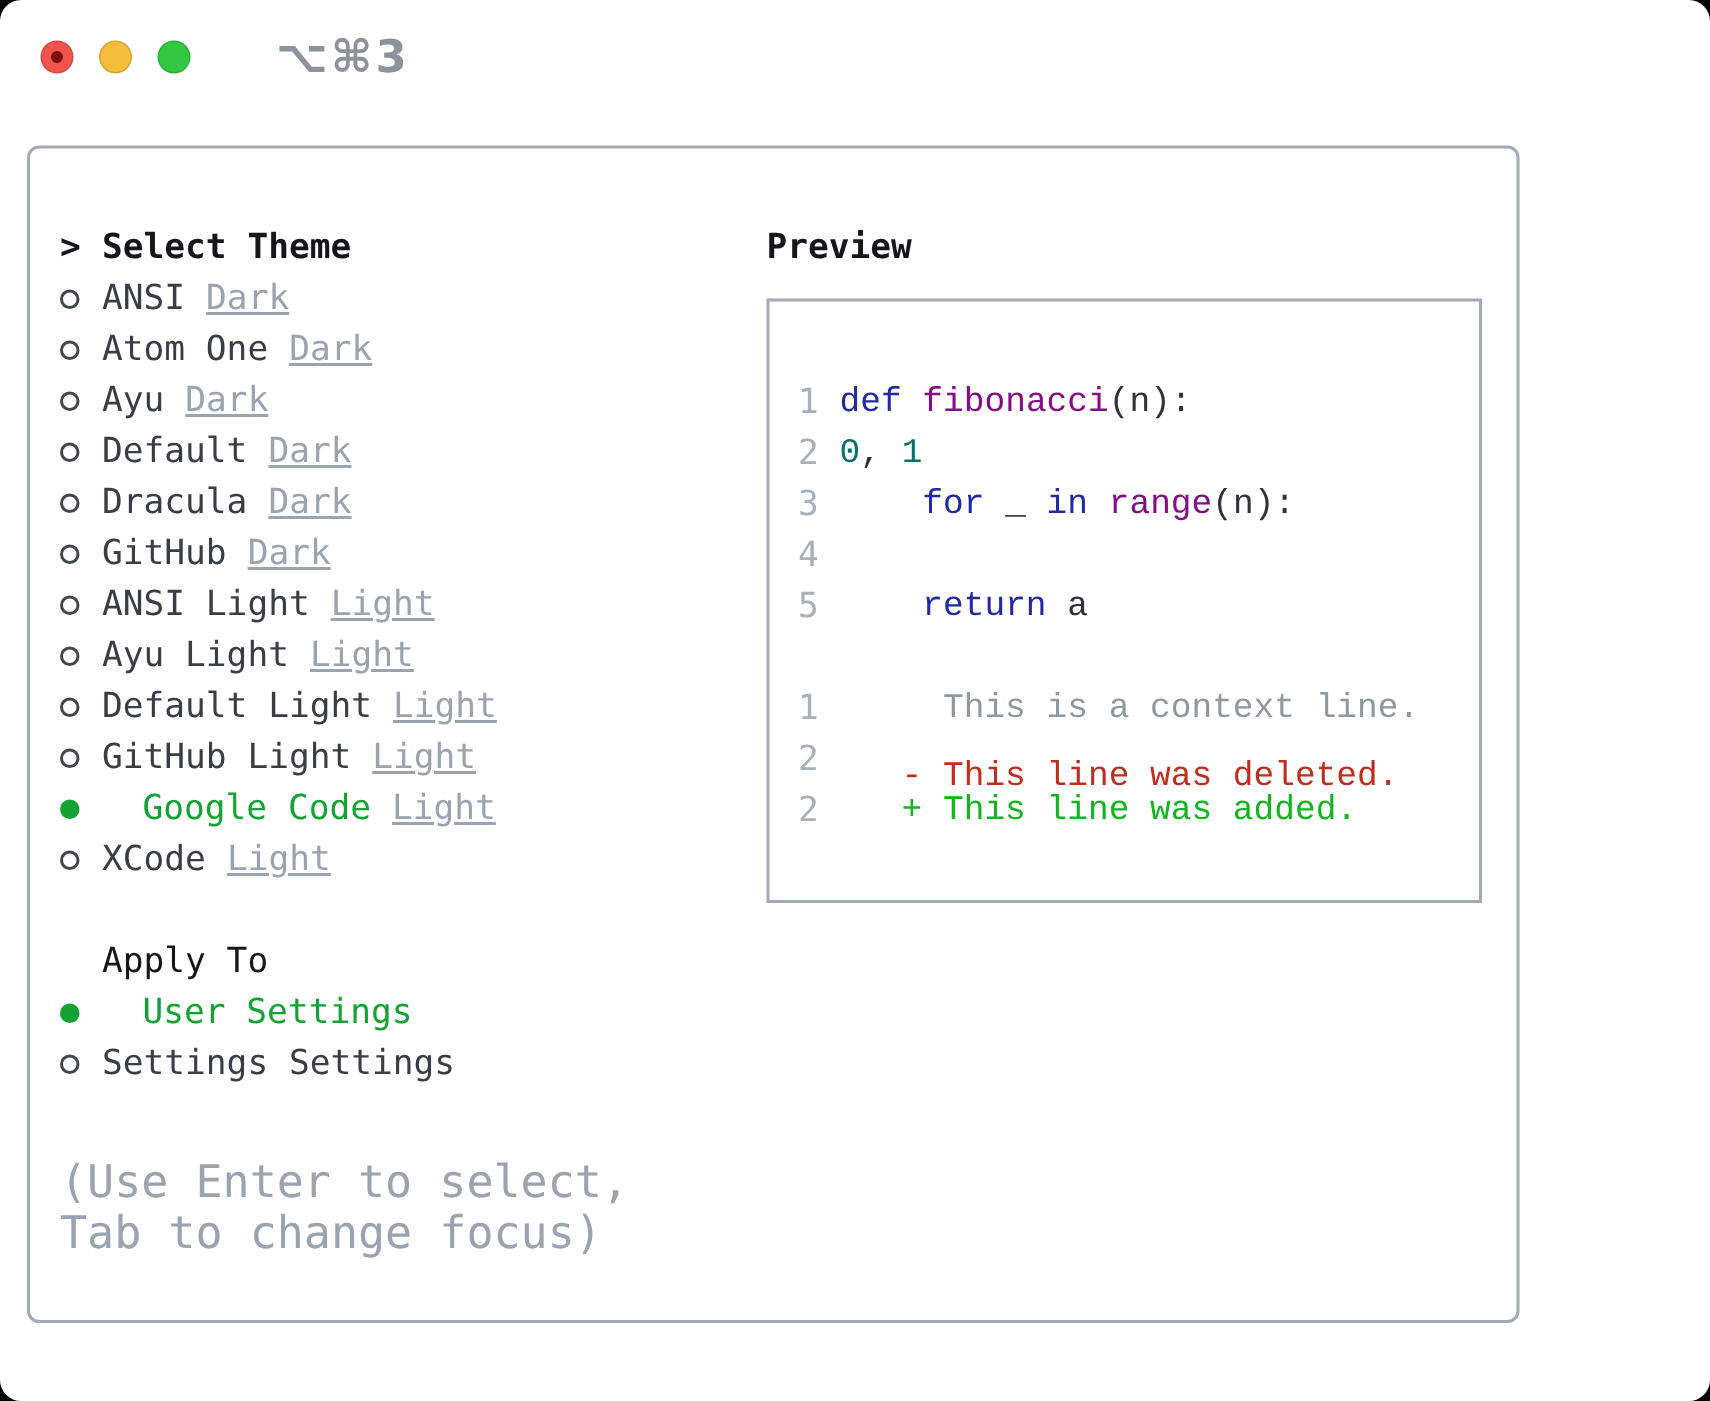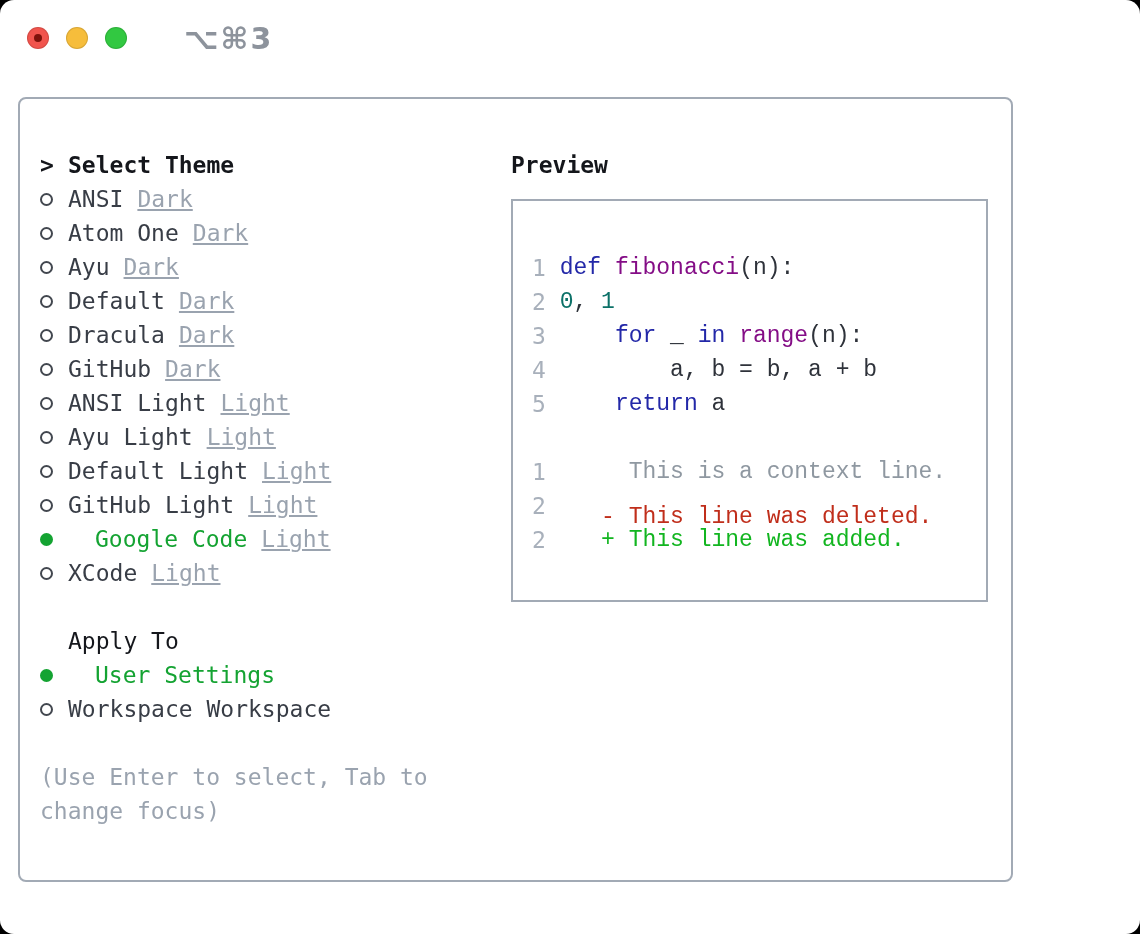--- a/index.html
+++ b/index.html
@@ -33,21 +33,21 @@
   .trow{display:flex;align-items:center;height:34px;font-size:23px;color:var(--text);}
   .trow .mark{width:28px;display:flex;align-items:center;flex:0 0 28px;}
   .trow .dot{width:13px;height:13px;border:2px solid #42474f;border-radius:50%;box-sizing:border-box;}
   .trow.on .dot{background:var(--accent);border-color:var(--accent);}
   .trow.on .t-name{color:var(--accent);margin-left:27px;}
   .trow .t-var{color:var(--muted);margin-left:14px;text-decoration:underline;}
   .trow.head{font-weight:700;color:var(--heading);}
   .trow .prompt{font-weight:700;color:var(--heading);}
   .trow.subhead{color:#15171c;}
   .spacer{height:34px;}
-  .help{margin-top:0;width:430px;font-size:23px;line-height:34px;color:var(--muted);}
+  .help{margin-top:12px;width:430px;font-size:30px;line-height:34px;color:var(--muted);}
   
   .pv-title{height:34px;line-height:34px;font-size:23px;font-weight:700;color:var(--heading);}
   .pv-box{margin-top:17px;width:477px;height:403px;box-sizing:border-box;
           border:2px solid var(--border);padding:50px 0 0 19px;overflow:hidden;}
   .crow{display:flex;height:34px;line-height:34px;font-size:23px;white-space:pre;}
   .gut{color:var(--gutter);white-space:pre;}
   .tok{white-space:pre;color:var(--plain);font-family:Liberation Mono, monospace;}
   .tok.kw{color:var(--keyword);}
   .tok.nm{color:var(--name);}
   .tok.lit{color:var(--literal);}
@@ -171,21 +171,21 @@
         <div class="trow on">
           <span class="mark">
               <span class="dot"></span>
             </span>
           <span class="t-name">User Settings</span>
         </div>
         <div class="trow">
           <span class="mark">
               <span class="dot"></span>
             </span>
-          <span class="t-name">Workspace Workspace</span>
+          <span class="t-name">Settings Settings</span>
         </div>
 
         <div class="spacer"></div>
 
         <div class="help">(Use Enter to select, Tab to change focus)</div>
       </div>
 
       <div class="col-right">
         <div class="pv-title">Preview</div>
 
@@ -194,21 +194,21 @@
           <div class="crow">
             <span class="gut">1</span><span class="tok"> </span><span class="tok kw">def</span><span class="tok"> </span><span class="tok nm">fibonacci</span><span class="tok">(n):</span>
           </div>
           <div class="crow">
             <span class="gut">2</span><span class="tok"> </span><span class="tok lit">0</span><span class="tok">, </span><span class="tok lit">1</span>
           </div>
           <div class="crow">
             <span class="gut">3</span><span class="tok"> </span><span class="tok">    </span><span class="tok kw">for</span><span class="tok"> _ </span><span class="tok kw">in</span><span class="tok"> </span><span class="tok nm">range</span><span class="tok">(n):</span>
           </div>
           <div class="crow">
-            <span class="gut">4</span><span class="tok"> </span><span class="tok">        a, b = b, a + b</span>
+            <span class="gut">4</span><span class="tok"> </span>
           </div>
           <div class="crow">
             <span class="gut">5</span><span class="tok"> </span><span class="tok">    </span><span class="tok kw">return</span><span class="tok"> a</span>
           </div>
 
           <div class="spacer"></div>
 
           <div class="crow">
             <span class="gut">1</span><span class="tok ctx">      This is a context line.</span>
           </div>

